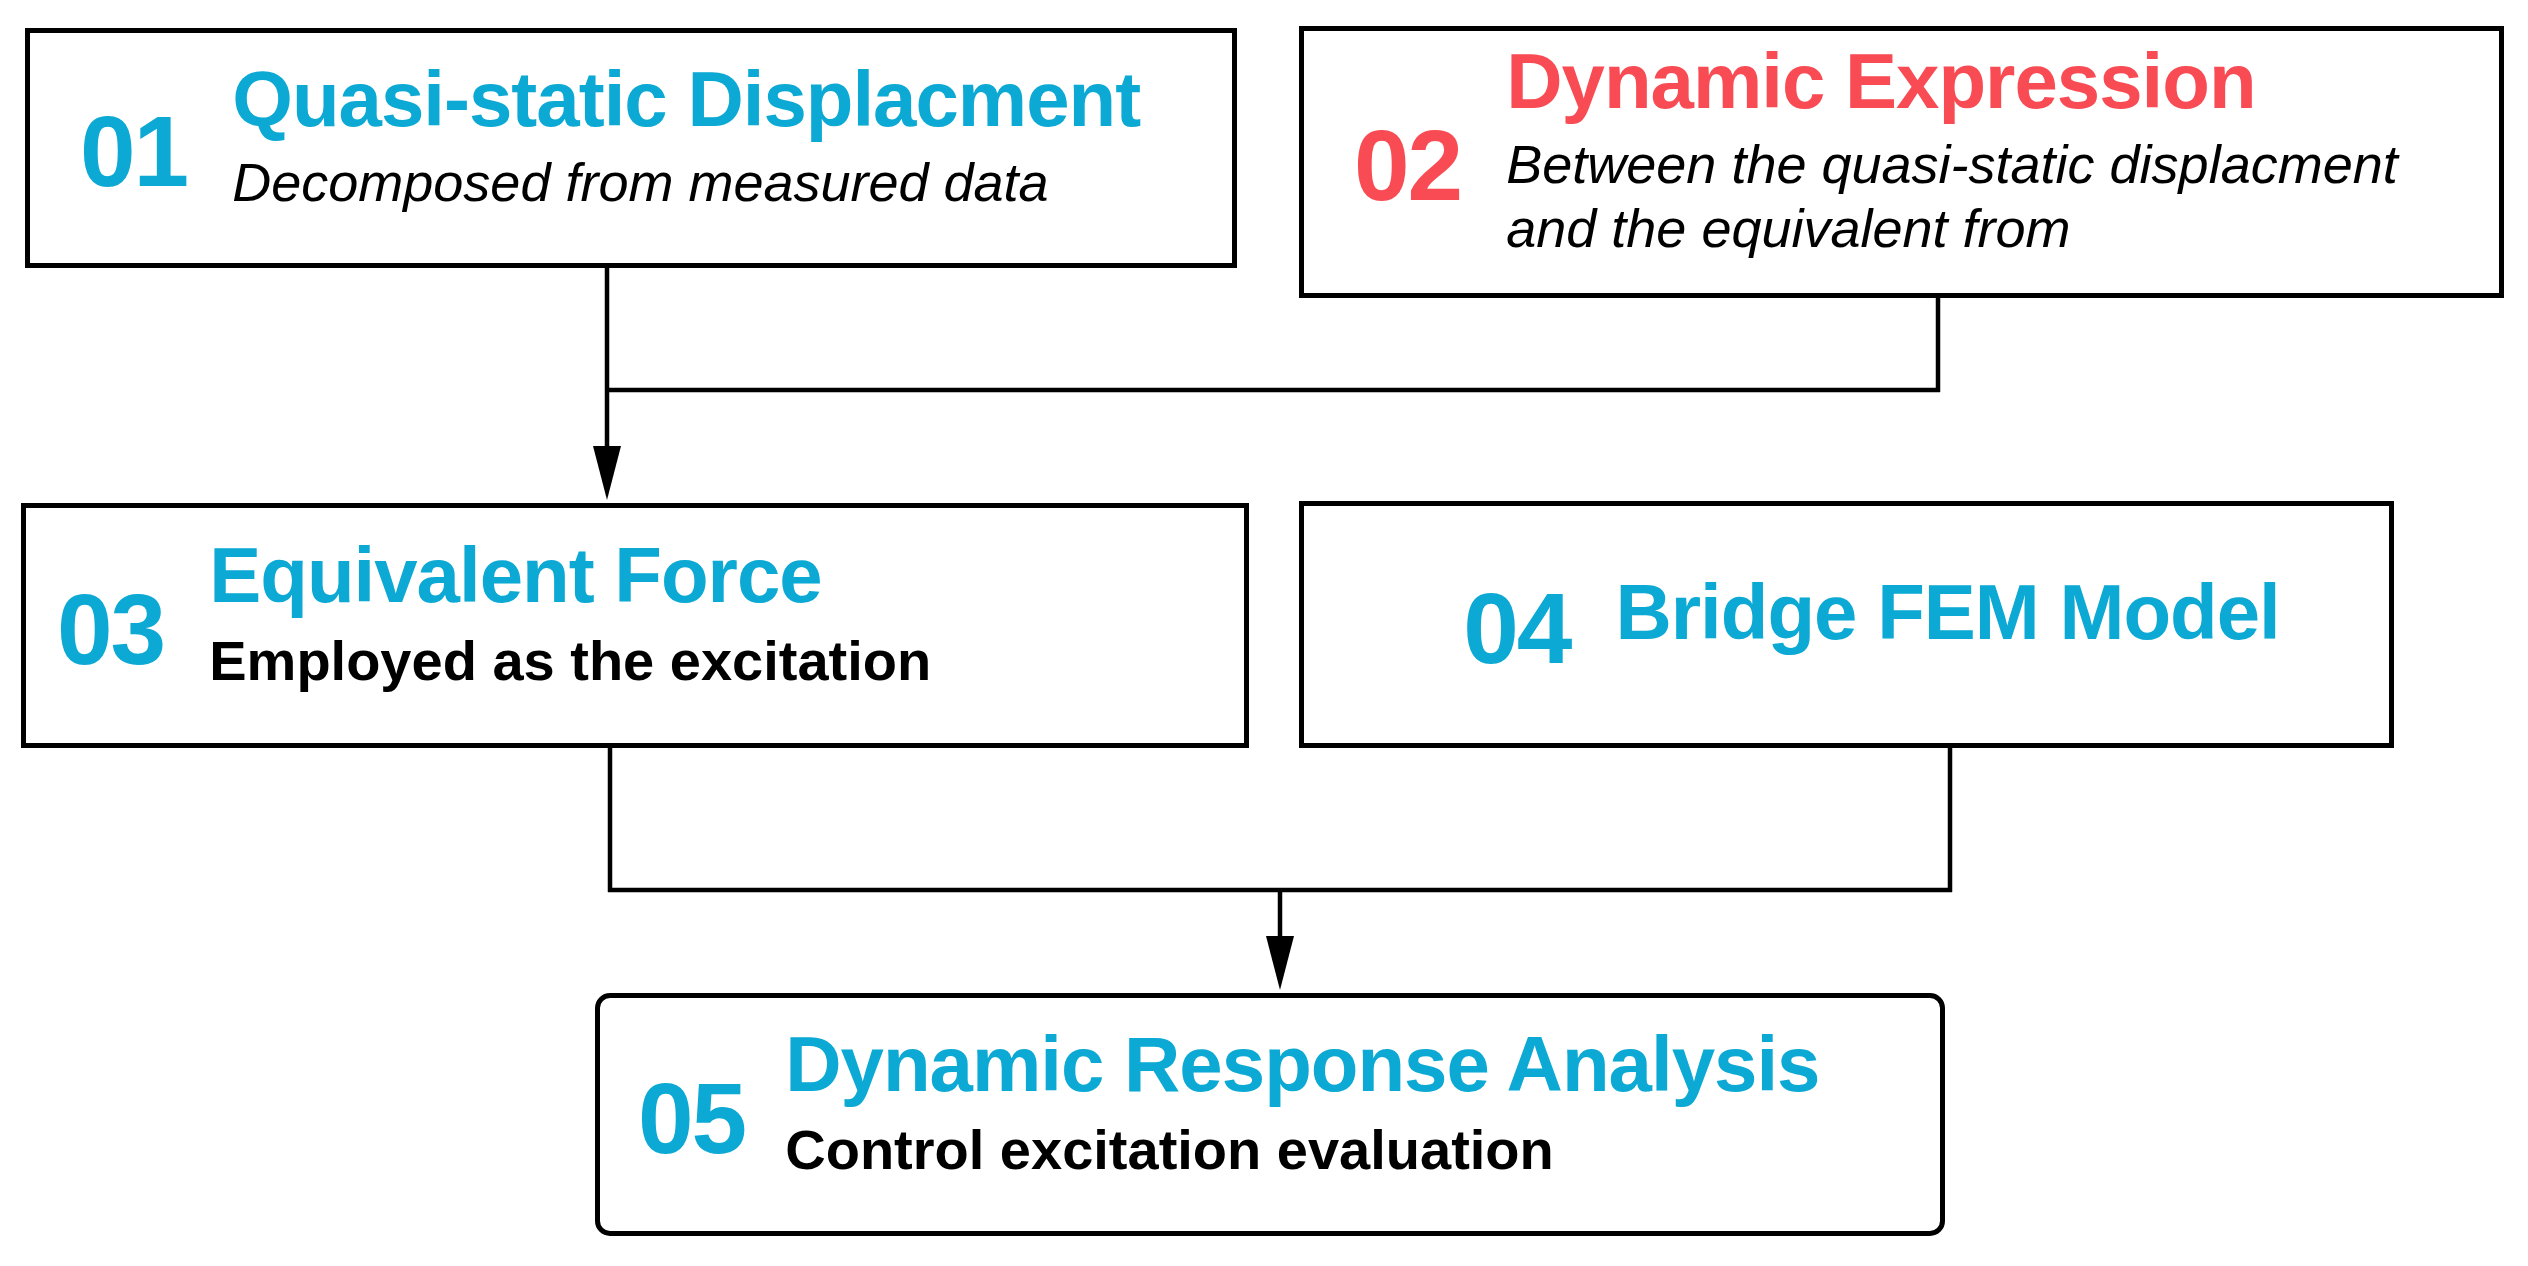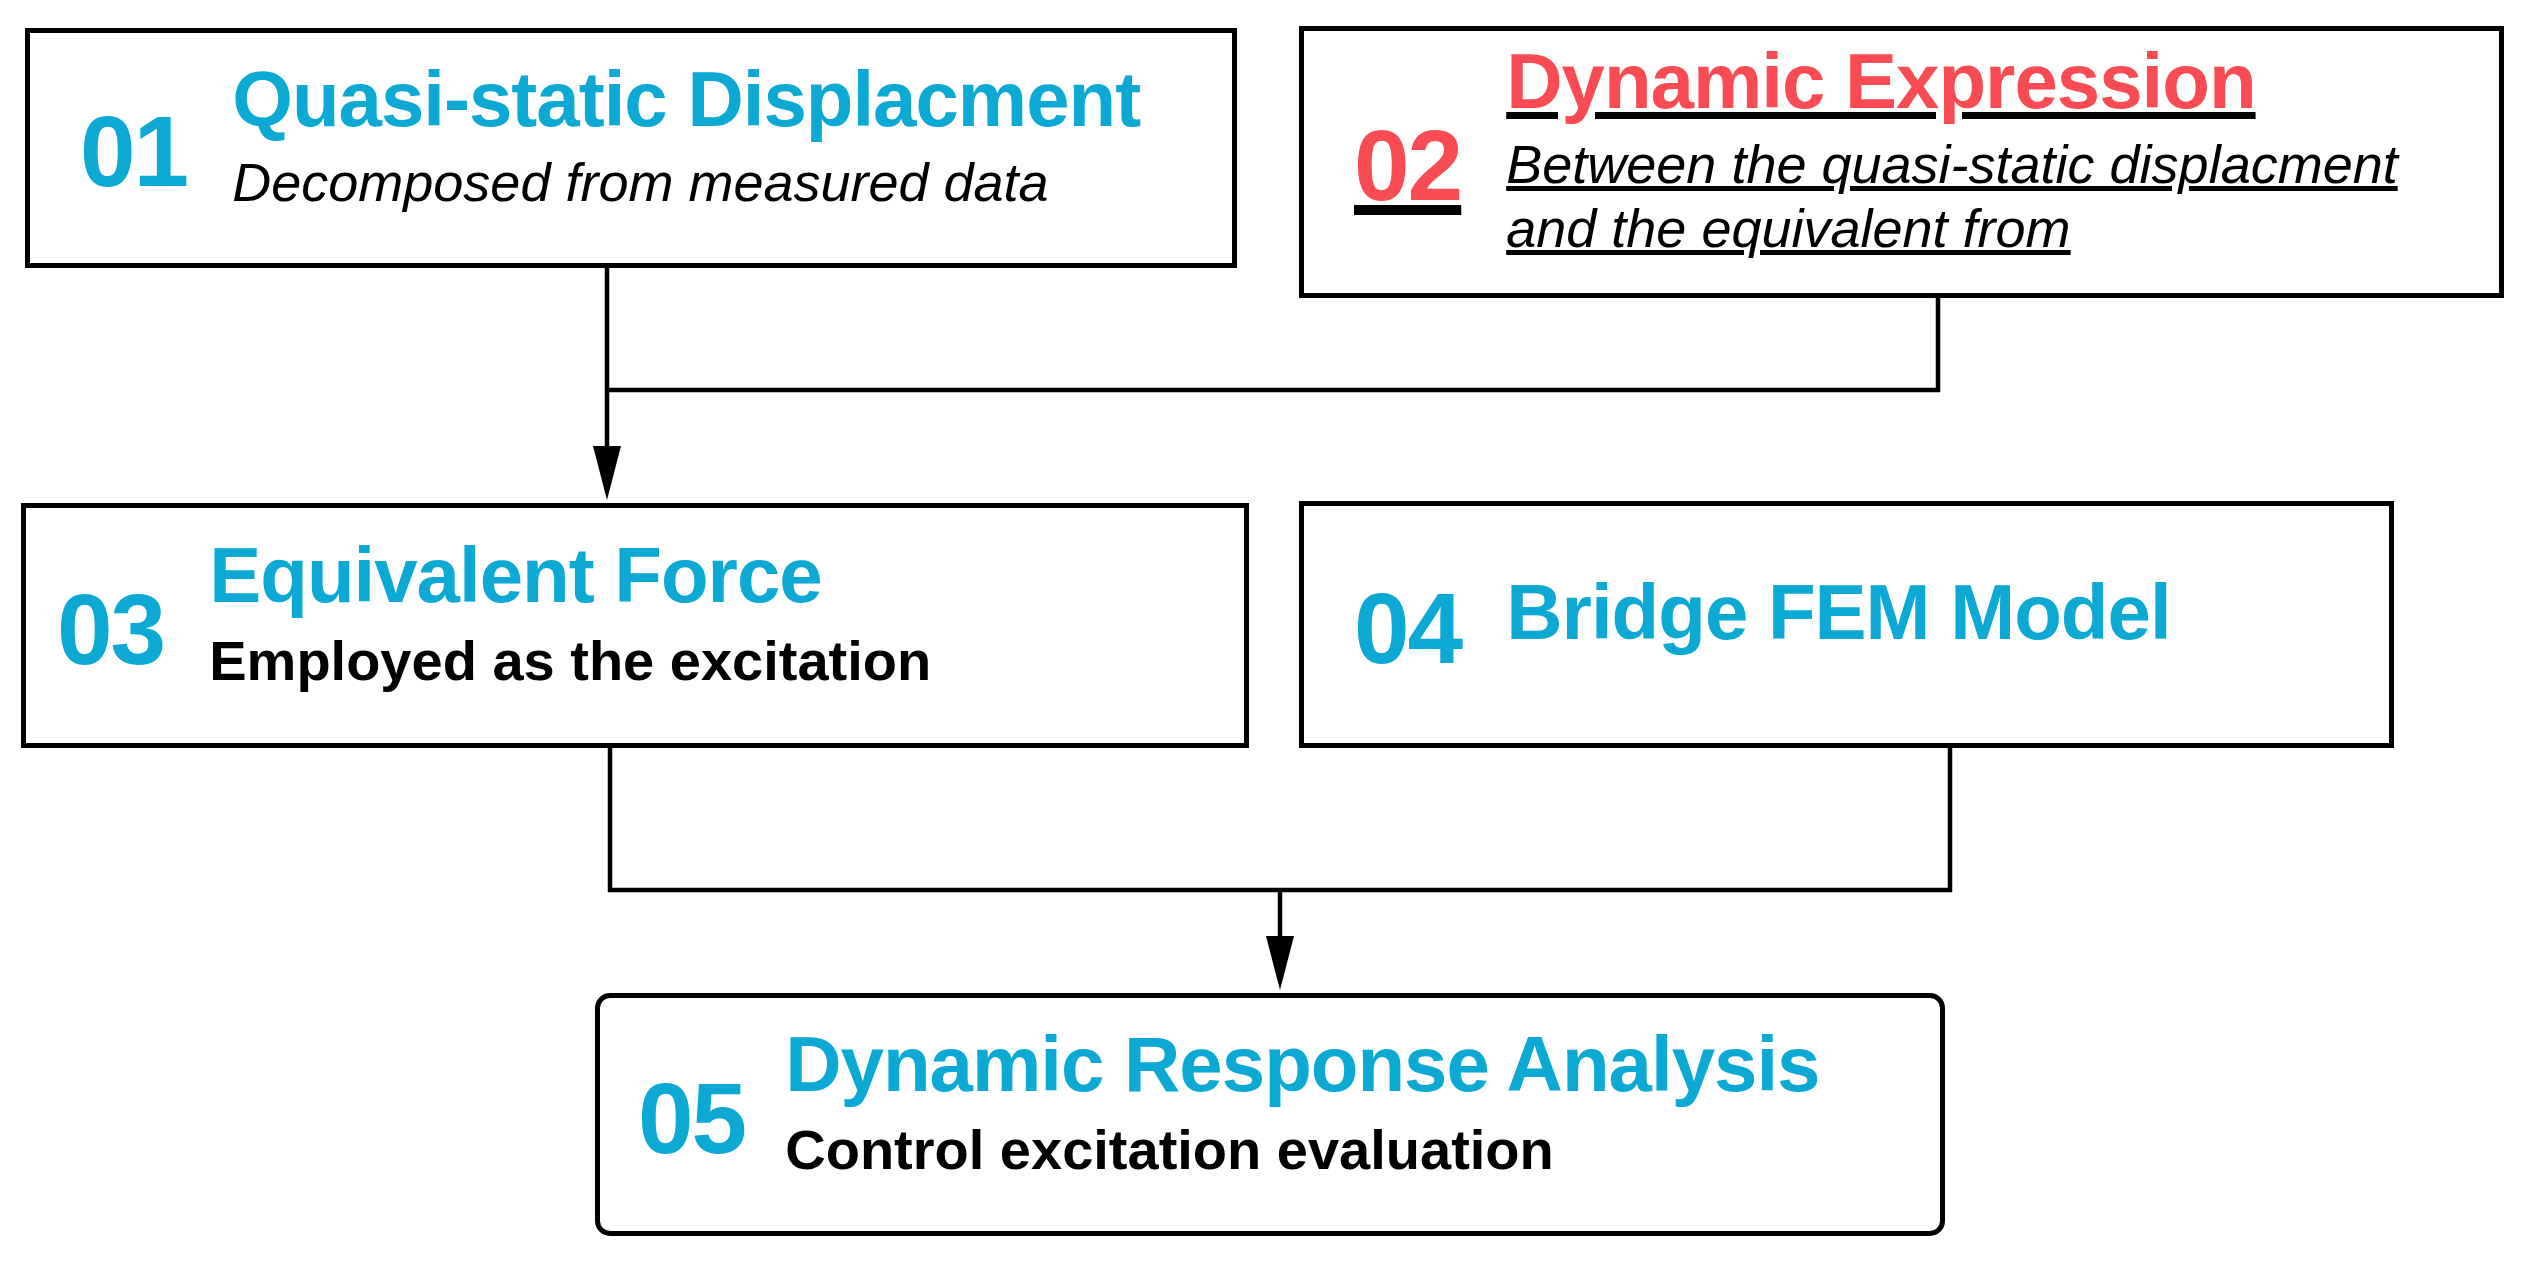--- a/index.html
+++ b/index.html
@@ -58,23 +58,23 @@
   .red{color:var(--red);}
   .sub{
     color:#000;
     line-height:1.18;
   }
   .sub.ital{font-size:54px;font-style:italic;font-weight:400;}
   .sub.bold{font-size:56px;font-weight:700;}
   .subline{display:block;white-space:nowrap;}
   
   #box01{left:25px;  top:28px;  width:1212px; height:240px;}
-  #box02{left:1299px;top:26px;  width:1205px; height:272px;text-decoration:underline;}
+  #box02{left:1299px;top:26px;  width:1205px; height:272px;}
   #box03{left:21px;  top:503px; width:1228px; height:245px;padding-left:31px;}
-  #box04{left:1299px;top:501px; width:1095px; height:247px;}
+  #box04{left:1299px;top:501px; width:1095px; height:247px;justify-content:center;}
   #box05{left:595px; top:993px; width:1350px; height:243px; padding-left:38px;gap:40px;border-radius:15px;}
 </style>
 </head>
 <body>
 
 <div class="canvas">
 
   <svg class="connectors" viewBox="0 0 2528 1266" aria-hidden="true">
     <path d="M607 268 V 452"></path>
     <path d="M1938 272 V 392"></path>

